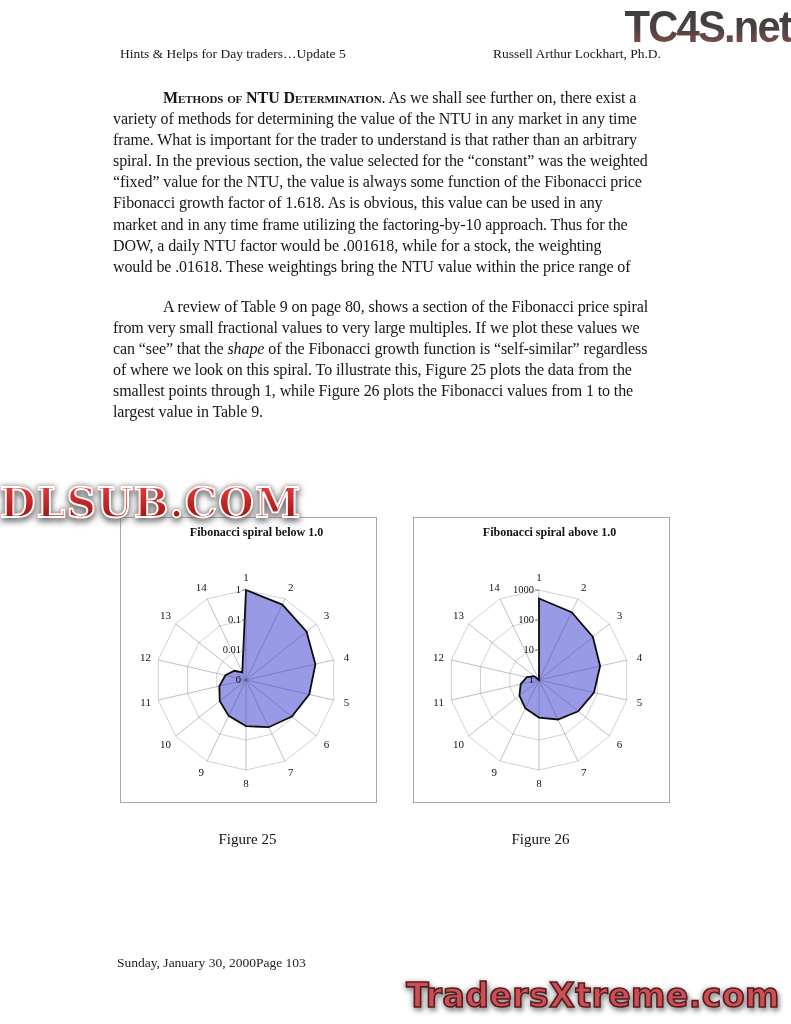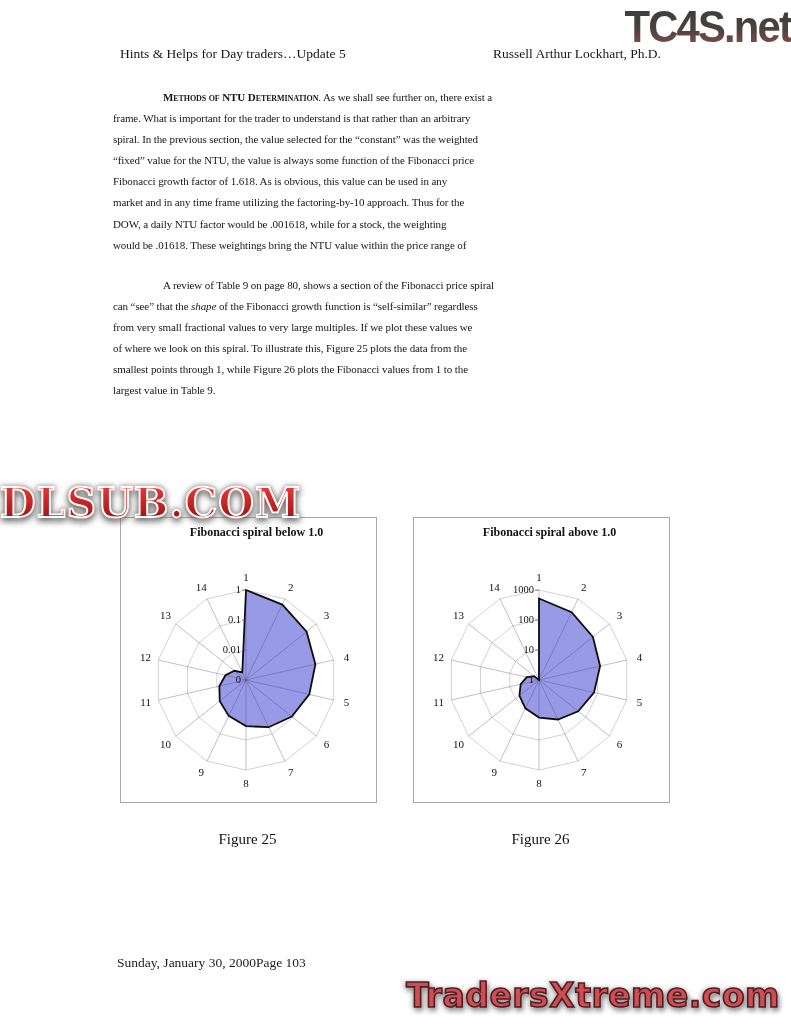--- a/index.html
+++ b/index.html
@@ -9,21 +9,21 @@
   
   .logo{position:absolute;top:4px;right:0;line-height:1;
         font-family:"Liberation Sans",sans-serif;font-weight:bold;font-size:45px;letter-spacing:-2px;
         transform:scaleX(.93);transform-origin:100% 50%;
         background:linear-gradient(180deg,#3d3d3d 12%,#4a4241 55%,#7d4b46 88%);
         -webkit-background-clip:text;background-clip:text;color:transparent;}
 
   .header{position:absolute;left:120px;right:130px;top:46px;display:flex;
           justify-content:space-between;font-size:13.5px;}
 
-  .bodytext{position:absolute;left:113px;top:87px;font-size:11px;line-height:21.1px;
+  .bodytext{position:absolute;left:113px;top:87px;font-size:16px;line-height:21.1px;
             letter-spacing:-0.1px;white-space:nowrap;}
   .para2{margin-top:19px;}
   .ln{height:21.1px;}
   .ind{padding-left:50px;}
   .sc{font-variant:small-caps;font-weight:bold;}
   .it{font-style:italic;}
 
   
   .dlsub{position:absolute;top:483px;left:0;right:0;text-align:left;z-index:9;line-height:1;
          font-family:"DejaVu Serif",serif;font-weight:bold;font-size:41px;letter-spacing:1px;
@@ -61,32 +61,33 @@
   <div class="logo">TC4S.net</div>
 
   <div class="header">
     <span>Hints &amp; Helps for Day traders…Update 5</span>
     <span>Russell Arthur Lockhart, Ph.D.</span>
   </div>
 
   <div class="bodytext">
     <div>
       <div class="ln ind"><span class="sc">Methods of NTU Determination</span><span>. As we shall see further on, there exist a</span></div>
+      <div class="ln">variety of methods for determining the value of the NTU in any market in any time</div>
       <div class="ln">frame. What is important for the trader to understand is that rather than an arbitrary</div>
       <div class="ln">spiral. In the previous section, the value selected for the “constant” was the weighted</div>
       <div class="ln">“fixed” value for the NTU, the value is always some function of the Fibonacci price</div>
       <div class="ln">Fibonacci growth factor of 1.618. As is obvious, this value can be used in any</div>
       <div class="ln">market and in any time frame utilizing the factoring-by-10 approach. Thus for the</div>
       <div class="ln">DOW, a daily NTU factor would be .001618, while for a stock, the weighting</div>
       <div class="ln">would be .01618. These weightings bring the NTU value within the price range of</div>
     </div>
     <div class="para2">
       <div class="ln ind">A review of Table 9 on page 80, shows a section of the Fibonacci price spiral</div>
+      <div class="ln">from very small fractional values to very large multiples. If we plot these values we</div>
       <div class="ln"><span>can “see” that the </span><span class="it">shape</span><span> of the Fibonacci growth function is “self-similar” regardless</span></div>
-      <div class="ln">from very small fractional values to very large multiples. If we plot these values we</div>
       <div class="ln">of where we look on this spiral. To illustrate this, Figure 25 plots the data from the</div>
       <div class="ln">smallest points through 1, while Figure 26 plots the Fibonacci values from 1 to the</div>
       <div class="ln">largest value in Table 9.</div>
     </div>
   </div>
 
   <div class="dlsub">DLSUB.COM</div>
 
   <div class="chartbox" id="box25">
     <div class="chartholder">

